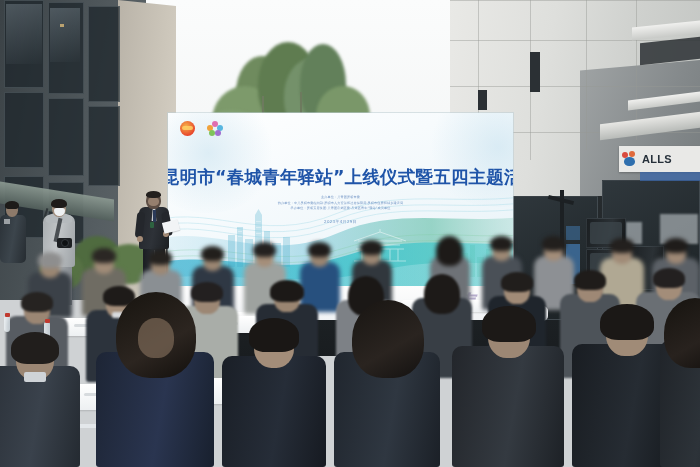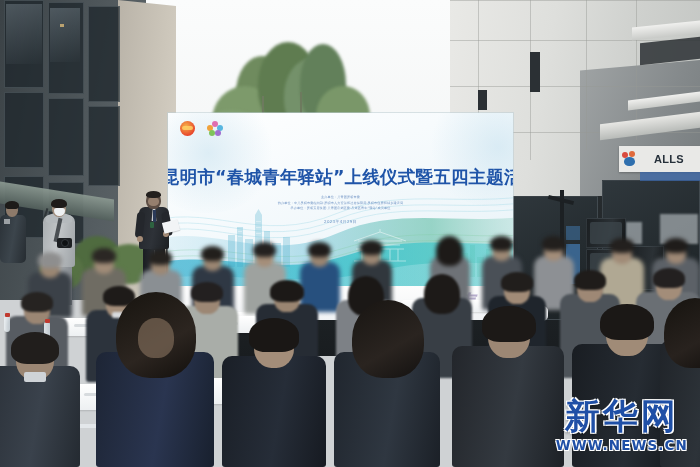--- a/index.html
+++ b/index.html
@@ -63,21 +63,21 @@
   }
   .glassbay {
     position:absolute; background:linear-gradient(150deg,#2f373c,#1b2124);
     border:1px solid rgba(90,100,106,.45);
   }
   .shoplight { position:absolute; background:#cfd6da; opacity:.55; filter:blur(1px); }
 
   
   .alls-sign {
     position:absolute; left:619px; top:146px; width:81px; height:26px;
-    background:#e9e9e7; display:flex; align-items:center; gap:15px; padding-left:3px;
+    background:#e9e9e7; display:flex; align-items:center; gap:3px; padding-left:3px;
     box-shadow:0 1px 2px rgba(0,0,0,.25);
   }
   .alls-logo { position:relative; width:17px; height:17px; flex:0 0 auto; }
   .alls-logo i { position:absolute; border-radius:50%; display:block; }
   .alls-text { font-size:11px; font-weight:700; color:#26303a; letter-spacing:.3px; }
   .alls-sub {
     position:absolute; left:640px; top:172px; width:60px; height:9px;
     background:#3a66a8; opacity:.75;
   }
 
@@ -705,18 +705,14 @@
       <div class="head" style="left:606px;top:310px;width:42px;height:46px;background:#a08b77;"></div>
       <div class="hair" style="left:600px;top:304px;width:54px;height:36px;background:#1b1816;"></div>
     </div>
 
     <div class="person">
       <div class="torso" style="left:660px;top:340px;width:80px;height:127px;background:linear-gradient(100deg,#202429,#2d3339 55%,#1a1e22);"></div>
       <div class="hair-long" style="left:664px;top:298px;width:62px;height:70px;background:linear-gradient(150deg,#16130f,#28221e 60%,#120f0d);"></div>
     </div>
   </div>
 
-  <div class="wm">
-    <div class="wm-cn">新华网</div>
-    <div class="wm-url">WWW.NEWS.CN</div>
-  </div>
 
 </div>
 
 </body></html>

